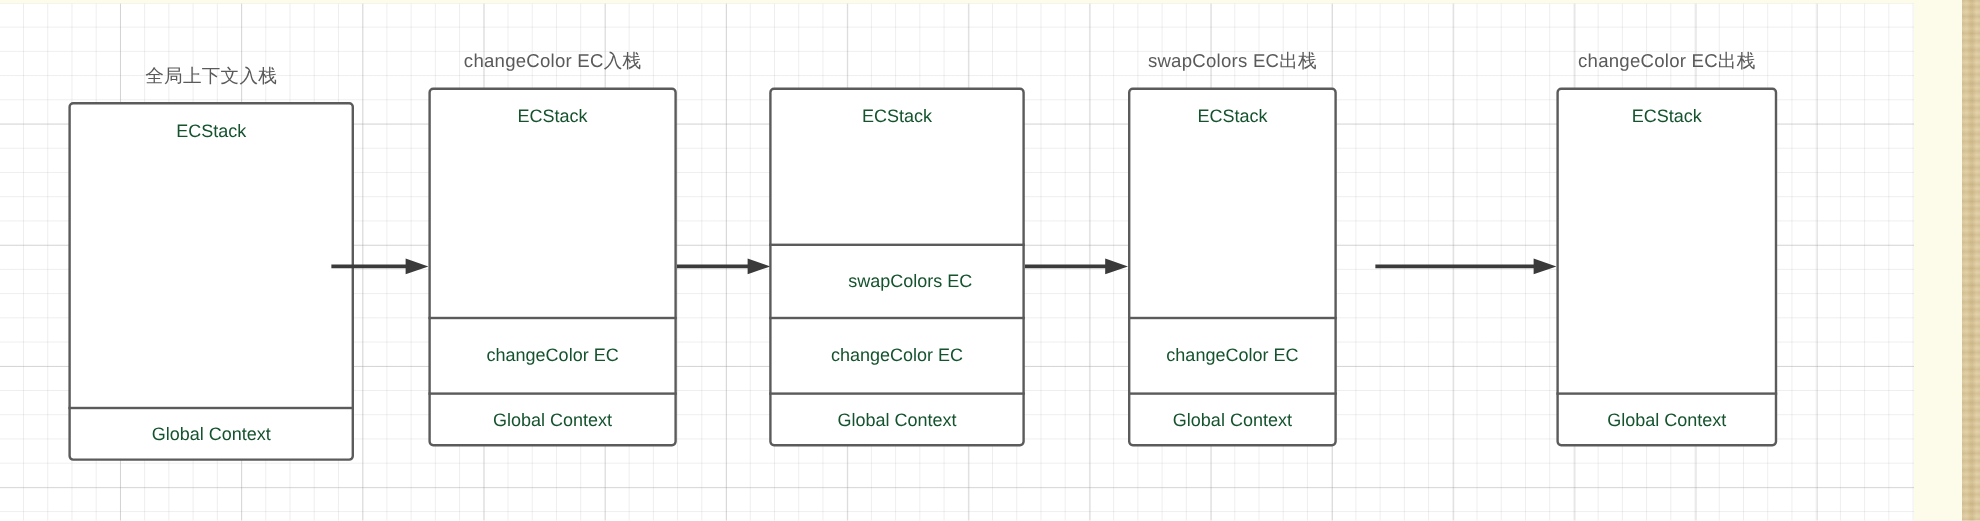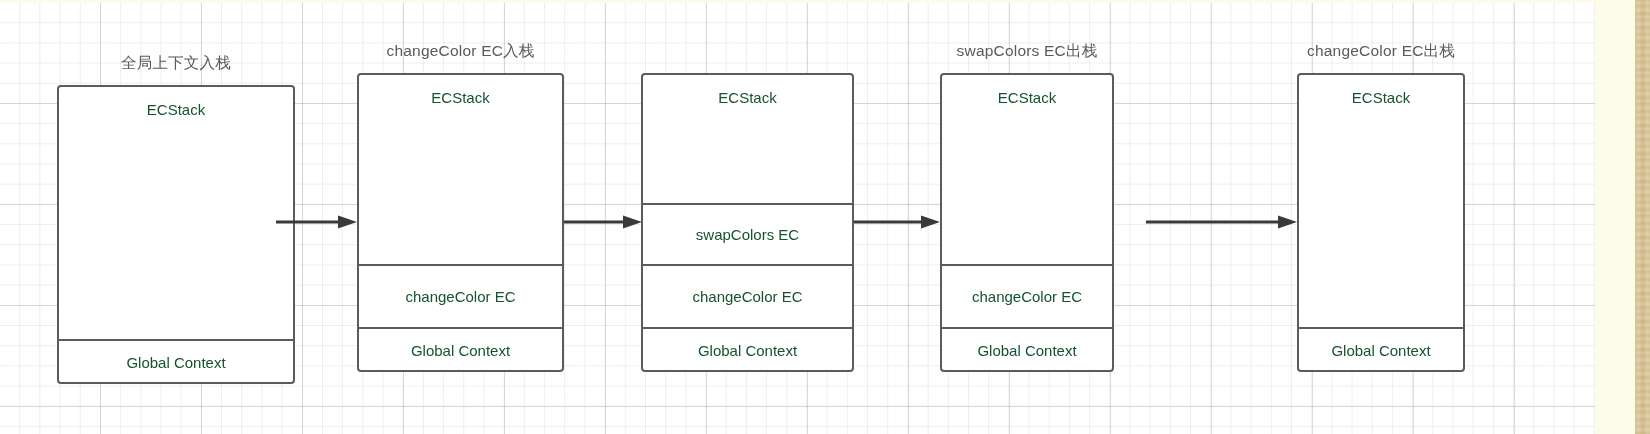--- a/index.html
+++ b/index.html
@@ -182,21 +182,21 @@
     <svg width="78" height="14" viewBox="0 0 78 14">
       <line x1="0" y1="7" x2="61" y2="7" stroke="#3a3a3a" stroke-width="3"></line>
       <polygon points="59,0.5 78,7 59,13.5" fill="#3a3a3a"></polygon>
     </svg>
   </div>
 
   <div class="stack" style="left:641px; top:73px; width:213px; height:299px;">
     <div class="stack-box"></div>
     <div class="frame top-label" style="top:0; height:46px;">ECStack</div>
     <div class="divider" style="top:130px;"></div>
-    <div class="frame" style="top:132px; height:59px;">swapColors EC</div>
+    <div class="frame" style="top:132px; height:59px;margin-left:11px;">swapColors EC</div>
     <div class="divider" style="top:191px;"></div>
     <div class="frame" style="top:193px; height:61px;">changeColor EC</div>
     <div class="divider" style="top:254px;"></div>
     <div class="frame" style="top:256px; height:43px;">Global Context</div>
   </div>
 
   <div class="arrow" style="left:854px; top:215px; width:86px;">
     <svg width="86" height="14" viewBox="0 0 86 14">
       <line x1="0" y1="7" x2="69" y2="7" stroke="#3a3a3a" stroke-width="3"></line>
       <polygon points="67,0.5 86,7 67,13.5" fill="#3a3a3a"></polygon>
@@ -213,21 +213,21 @@
     <div class="frame" style="top:256px; height:43px;">Global Context</div>
   </div>
 
   <div class="arrow" style="left:1146px; top:215px; width:151px;">
     <svg width="151" height="14" viewBox="0 0 151 14">
       <line x1="0" y1="7" x2="134" y2="7" stroke="#3a3a3a" stroke-width="3"></line>
       <polygon points="132,0.5 151,7 132,13.5" fill="#3a3a3a"></polygon>
     </svg>
   </div>
 
-  <div class="stack" style="left:1297px; top:73px; width:168px; height:299px;">
+  <div class="stack" style="left:1297px; top:73px; width:184px; height:299px;">
     <div class="stack-title">changeColor EC出栈</div>
     <div class="stack-box"></div>
     <div class="frame top-label" style="top:0; height:46px;">ECStack</div>
     <div class="divider" style="top:254px;"></div>
     <div class="frame" style="top:256px; height:43px;">Global Context</div>
   </div>
 
 </div>
 
 </body></html>

